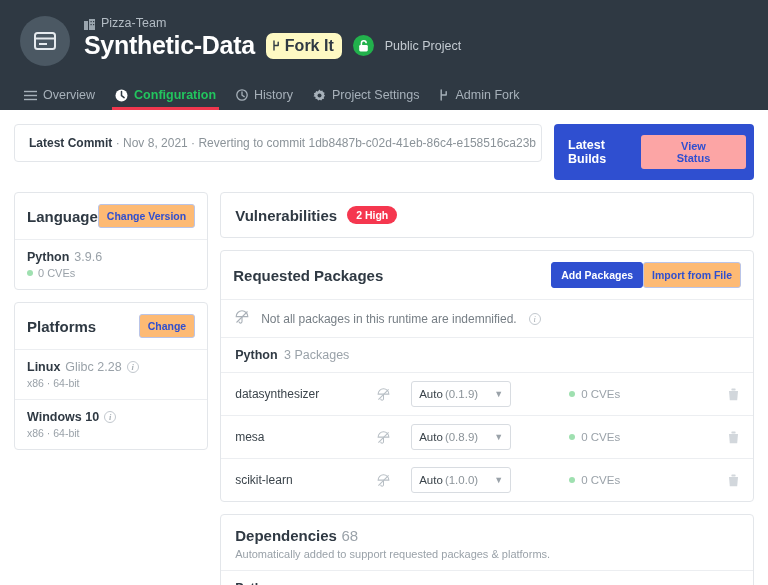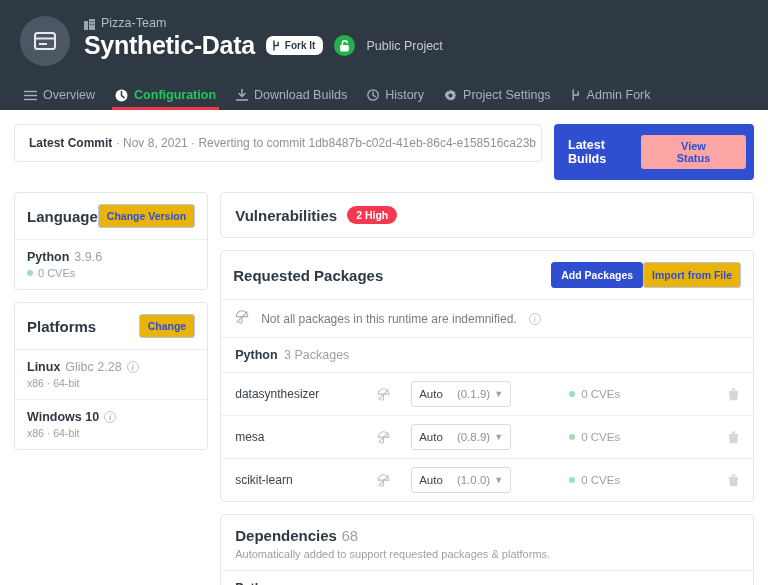--- a/index.html
+++ b/index.html
@@ -24,21 +24,21 @@
     display: flex; align-items: center; justify-content: center;
     flex: 0 0 auto; margin-top: 2px;
   }
   .avatar svg { display:block; }
   .title-col { margin-left: 14px; }
   .org-row { display: flex; align-items: flex-end; gap: 6px; height: 16px; }
   .org-name { color: #b3bcc4; font-size: 12.5px; }
   .proj-row { display: flex; align-items: center; gap: 11px; margin-top: 1px; }
   .proj-title { color: #ffffff; font-size: 25px; font-weight: bold; letter-spacing: -0.3px; }
   .fork-btn {
-    background: #ffffff; color: #2f3943; font-size: 10px; font-weight: bold;
+    background: #fef9c3; color: #2f3943; font-size: 16px; font-weight: bold;
     border-radius: 7px; padding: 4px 8px 4px 6px;
     display: flex; align-items: center; gap: 4px; cursor: pointer;
     border: none;
   }
   .lock-badge {
     width: 21px; height: 21px; border-radius: 50%;
     background: #22b14c; display: flex; align-items: center; justify-content: center;
     flex: 0 0 auto;
   }
   .public-label { color: #c3cad1; font-size: 12.5px; }
@@ -85,21 +85,21 @@
   .col-left { flex: 0 0 192px; }
   .col-right { flex: 1 1 auto; }
 
   .card { border: 1px solid #e3e6ea; border-radius: 4px; background: #fff; margin-bottom: 12px; }
   .card-head {
     display: flex; align-items: center; justify-content: space-between;
     padding: 11px 12px; border-bottom: 1px solid #eceef1;
   }
   .card-title { font-size: 15px; font-weight: bold; color: #2f3943; }
   .btn-outline {
-    border: 1px solid #b9c4e8; color: #2f4fd0; background: #eab308;
+    border: 1px solid #b9c4e8; color: #2f4fd0; background: #fdba74;
     font-size: 10.5px; font-weight: bold; border-radius: 3px;
     padding: 5px 8px; cursor: pointer; font-family: inherit; white-space: nowrap;
   }
   .btn-solid {
     background: #2f4fd0; border: 1px solid #2f4fd0; color: #fff;
     font-size: 10.5px; font-weight: bold; border-radius: 3px;
     padding: 6px 9px; cursor: pointer; font-family: inherit; white-space: nowrap;
   }
 
   .plat-row { padding: 10px 12px; border-bottom: 1px solid #eceef1; }
@@ -137,21 +137,21 @@
   }
   .pkg-row:last-child { border-bottom: none; }
   .pkg-name { flex: 0 0 142px; font-size: 12px; color: #3b444b; }
   .pkg-umb { flex: 0 0 34px; display: flex; align-items: center; }
   .pkg-sel {
     flex: 0 0 100px;
     border: 1px solid #d8dce1; border-radius: 3px; background: #fff;
     height: 26px; display: flex; align-items: center; justify-content: space-between;
     padding: 0 7px; font-size: 11.5px; color: #3b444b; cursor: pointer;
   }
-  .pkg-sel .v { color: #8b9399; margin-left: 14px; }
+  .pkg-sel .v { color: #8b9399; margin-left: 2px; }
   .caret { color: #9aa2a9; font-size: 9px; }
   .pkg-cve { flex: 1 1 auto; display: flex; align-items: center; gap: 6px; font-size: 11.5px; color: #9aa2a9; padding-left: 58px; }
   .pkg-del { flex: 0 0 20px; display: flex; justify-content: flex-end; cursor: pointer; }
 
   .dep-head { padding: 12px 14px 10px 14px; border-bottom: 1px solid #eceef1; }
   .dep-sub { font-size: 11px; color: #9aa2a9; margin-top: 3px; }
 </style>
 </head>
 <body>
 
@@ -212,28 +212,20 @@
     <button class="nav-item active">
       <span class="nav-icon">
         <svg width="13" height="13" viewBox="0 0 13 13">
             <circle cx="6.5" cy="6.5" r="6" fill="#ffffff"></circle>
             <path d="M6.5 2.6v4l2.6 2" stroke="#2f3943" stroke-width="1.5" fill="none" stroke-linecap="round"></path>
           </svg>
       </span>
       <span>Configuration</span>
     </button>
 
-    <button class="nav-item">
-      <span class="nav-icon">
-        <svg width="12" height="12" viewBox="0 0 12 12">
-            <path d="M6 0v7M3 4.5l3 3 3-3M0.5 11h11" stroke="#a7b1ba" stroke-width="1.4" fill="none" stroke-linecap="round" stroke-linejoin="round"></path>
-          </svg>
-      </span>
-      <span>Download Builds</span>
-    </button>
 
     <button class="nav-item">
       <span class="nav-icon">
         <svg width="12" height="12" viewBox="0 0 12 12">
             <circle cx="6" cy="6" r="5.2" fill="none" stroke="#a7b1ba" stroke-width="1.3"></circle>
             <path d="M6 3v3.2l2.2 1.4" stroke="#a7b1ba" stroke-width="1.3" fill="none" stroke-linecap="round"></path>
           </svg>
       </span>
       <span>History</span>
     </button>

